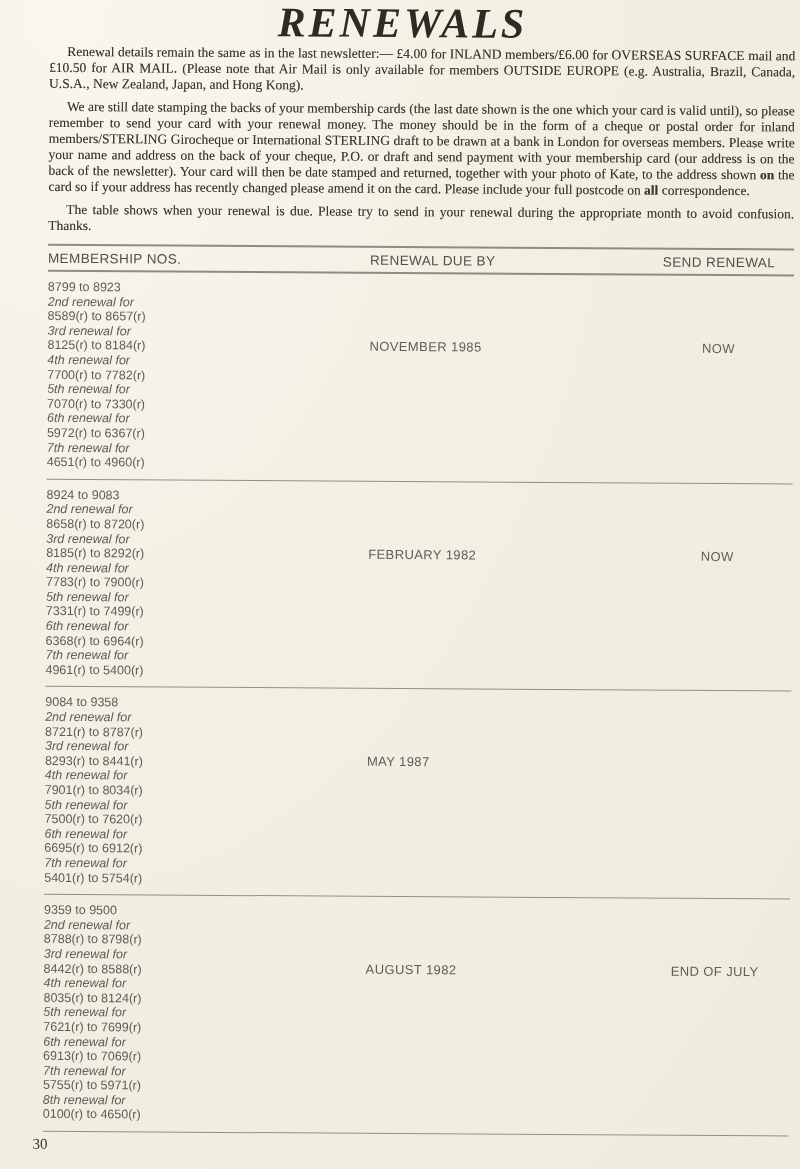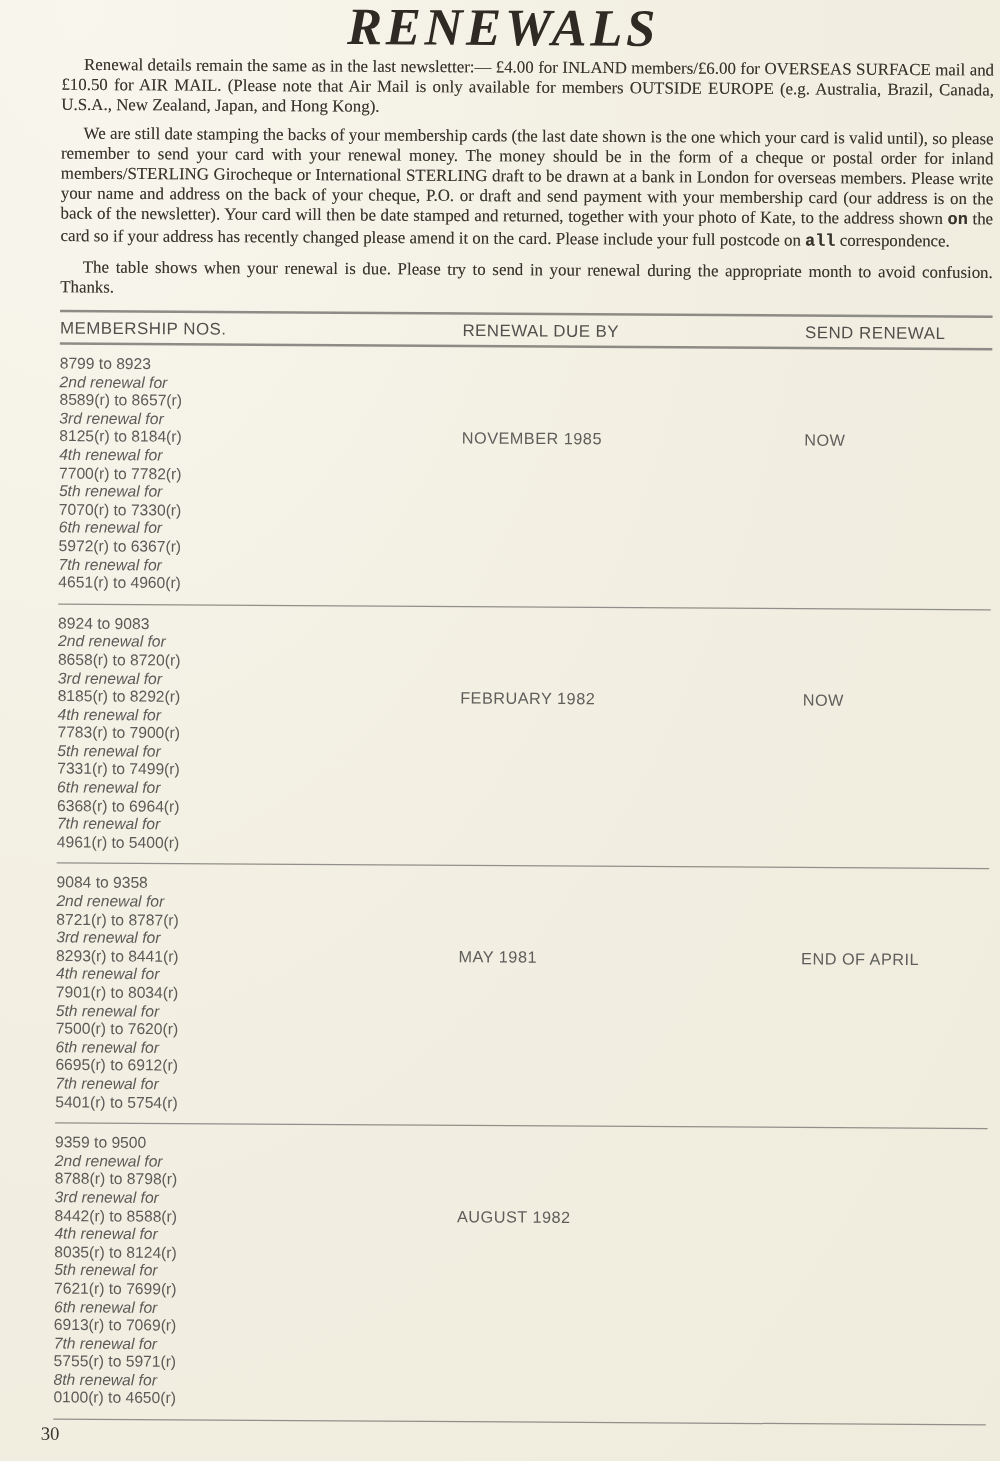--- a/index.html
+++ b/index.html
@@ -37,21 +37,21 @@
   p.body-text {
     margin: 0;
     font-size: 13.5px;
     line-height: 16px;
     text-align: justify;
     text-indent: 18px;
     color: #38342d;
     text-shadow: 0 0 0.4px rgba(60,55,45,0.45);
   }
   p.body-text + p.body-text { margin-top: 7px; }
-  p.body-text b { font-weight: bold; font-family: Liberation Mono, monospace; }
+  p.body-text b { font-weight: bold; }
 
   
   .doc-table {
     margin-top: 10px;
     font-family: "Liberation Sans", sans-serif;
     color: #5c5b58;
   }
   .rule-top {
     border-top: 2.5px solid #8d8b85;
     border-bottom: none;
@@ -61,21 +61,21 @@
     display: flex;
     align-items: flex-start;
     padding: 5px 0 4px 0;
     border-bottom: 2px solid #8d8b85;
     font-size: 13.5px;
     letter-spacing: 0.4px;
     color: #514f4b;
   }
   .col-left  { width: 300px; box-sizing: border-box; }
   .col-mid   { flex: 1; box-sizing: border-box; padding-left: 22px; text-align: left; }
-  .col-right { width: 150px; box-sizing: border-box; text-align: left; }
+  .col-right { width: 150px; box-sizing: border-box; text-align: center; }
 
   .group {
     display: flex;
     align-items: flex-start;
     padding: 8px 0 9px 0;
     border-bottom: 1.8px solid #918f89;
   }
   .group .col-left { font-size: 12.5px; line-height: 14.6px; }
   .group .line.ord { font-style: italic; }
   .group .col-mid,
@@ -165,22 +165,21 @@
             <div class="line">8293(r) to 8441(r)</div>
             <div class="line ord">4th renewal for</div>
             <div class="line">7901(r) to 8034(r)</div>
             <div class="line ord">5th renewal for</div>
             <div class="line">7500(r) to 7620(r)</div>
             <div class="line ord">6th renewal for</div>
             <div class="line">6695(r) to 6912(r)</div>
             <div class="line ord">7th renewal for</div>
             <div class="line">5401(r) to 5754(r)</div>
           </div>
-    <div class="col-mid"><span>MAY 1981</span></div>
-    <div class="col-right"><span>END OF APRIL</span></div>
+    <div class="col-mid"><span>MAY 1987</span></div>
   </div>
 
   <div class="group">
     <div class="col-left">
             <div class="line">9359 to 9500</div>
             <div class="line ord">2nd renewal for</div>
             <div class="line">8788(r) to 8798(r)</div>
             <div class="line ord">3rd renewal for</div>
             <div class="line">8442(r) to 8588(r)</div>
             <div class="line ord">4th renewal for</div>
@@ -188,19 +187,20 @@
             <div class="line ord">5th renewal for</div>
             <div class="line">7621(r) to 7699(r)</div>
             <div class="line ord">6th renewal for</div>
             <div class="line">6913(r) to 7069(r)</div>
             <div class="line ord">7th renewal for</div>
             <div class="line">5755(r) to 5971(r)</div>
             <div class="line ord">8th renewal for</div>
             <div class="line">0100(r) to 4650(r)</div>
           </div>
     <div class="col-mid"><span>AUGUST 1982</span></div>
+    <div class="col-right"><span>END OF JULY</span></div>
   </div>
 </div>
   </div>
 
   <div class="page-number">30</div>
 
 </div>
 
 </body></html>

